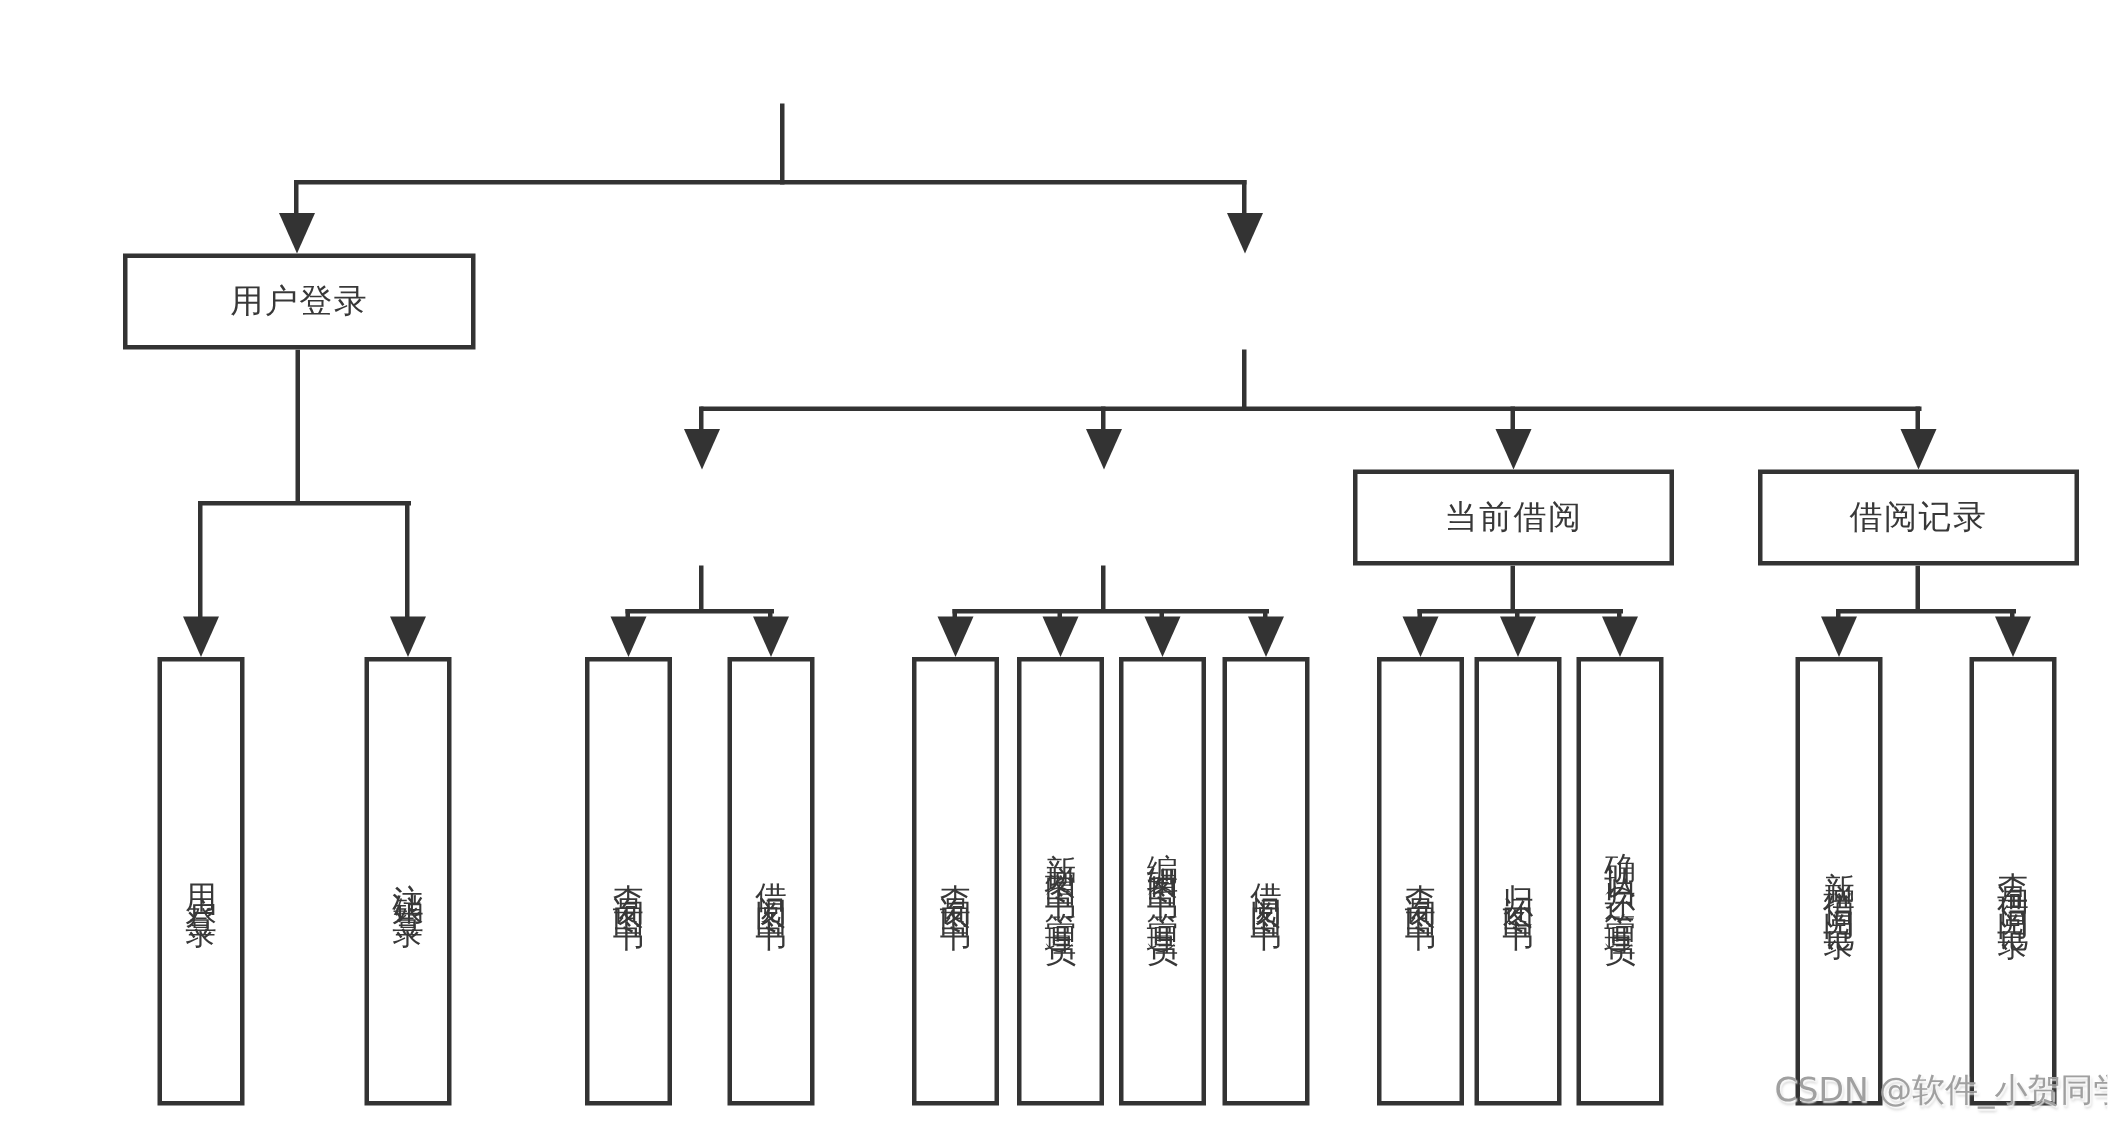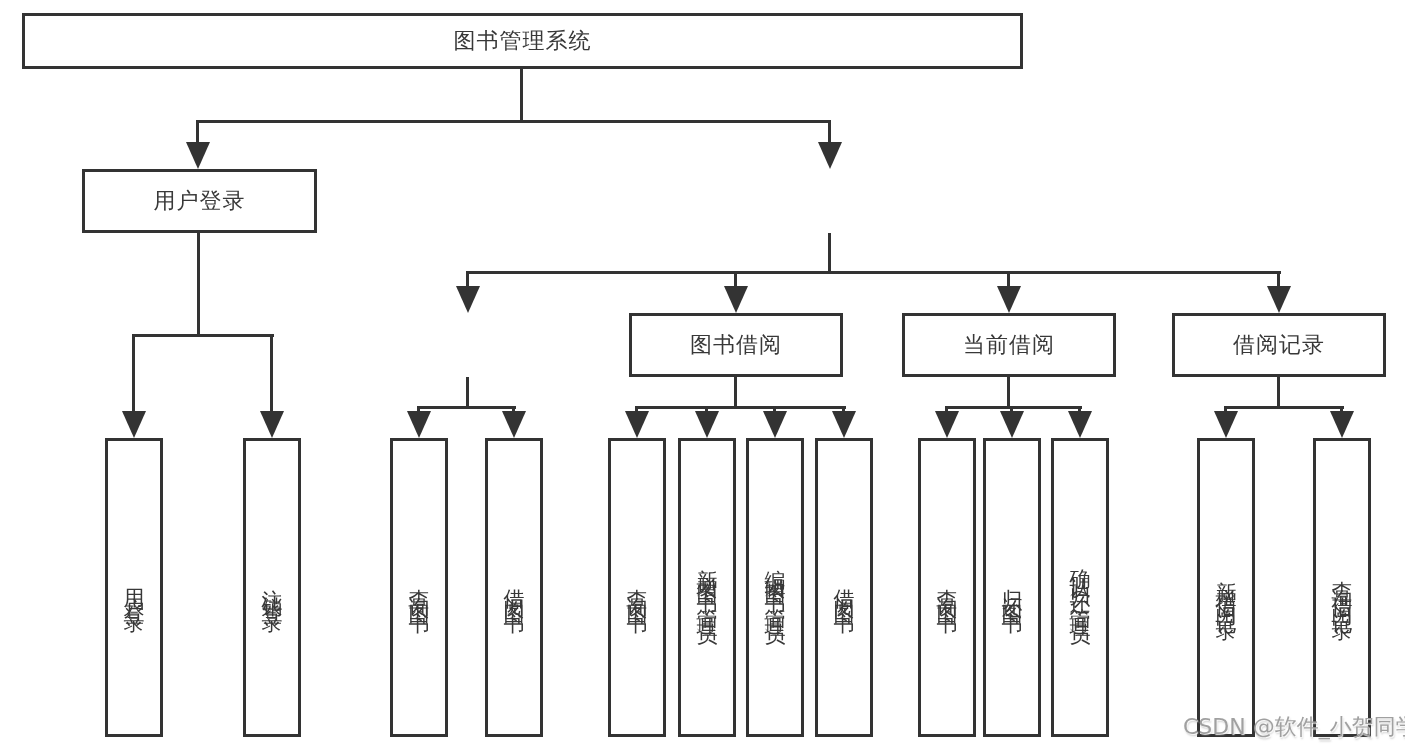--- a/index.html
+++ b/index.html
@@ -28,31 +28,25 @@
     position:absolute;left:1183px;top:712px;z-index:6;
     font-size:22px;color:#a0a0a0;white-space:nowrap;
     text-shadow:1px 1px 1px rgba(255,255,255,0.85),1px 2px 2px rgba(100,100,100,0.35);
   }
 </style>
 </head>
 <body>
 
 <div class="stage">
 
-  <div class="box root">
-    <span class="hlabel">图书管理系统</span>
-  </div>
 
   <div class="box lvl2" style="left:82px">
     <span class="hlabel">用户登录</span>
   </div>
 
-  <div class="box lvl3" style="left:629px">
-    <span class="hlabel">图书借阅</span>
-  </div>
   <div class="box lvl3" style="left:902px">
     <span class="hlabel">当前借阅</span>
   </div>
   <div class="box lvl3" style="left:1172px">
     <span class="hlabel">借阅记录</span>
   </div>
 
   <div class="box leaf" style="left:105px">
     <span class="vtext">用户登录</span>
   </div>

